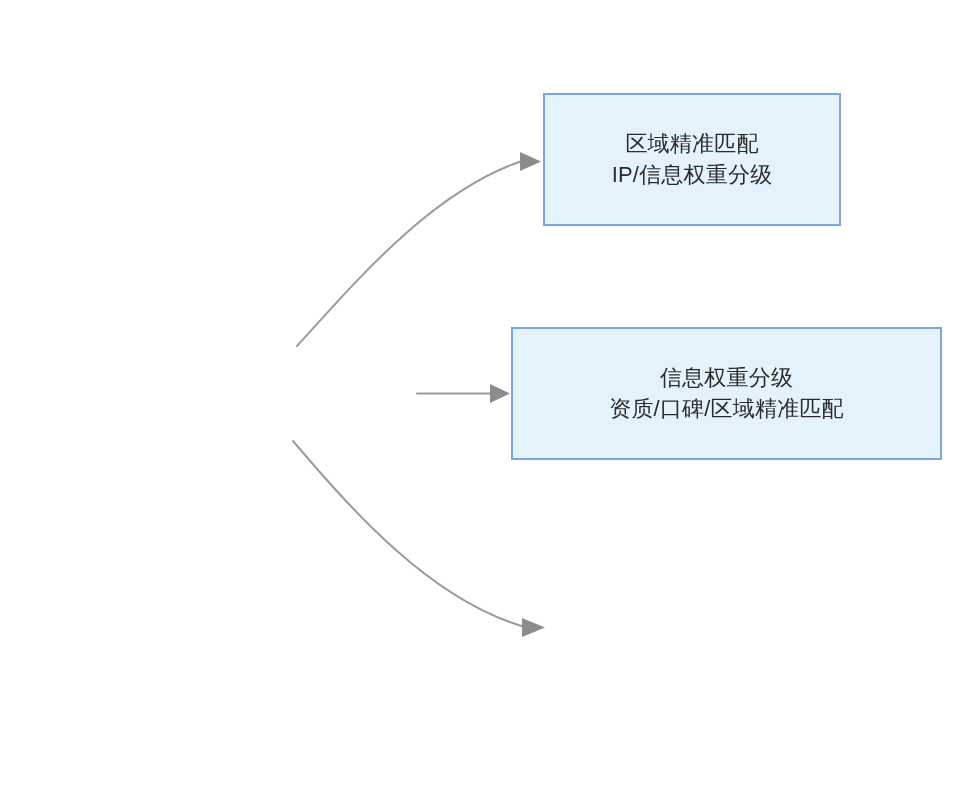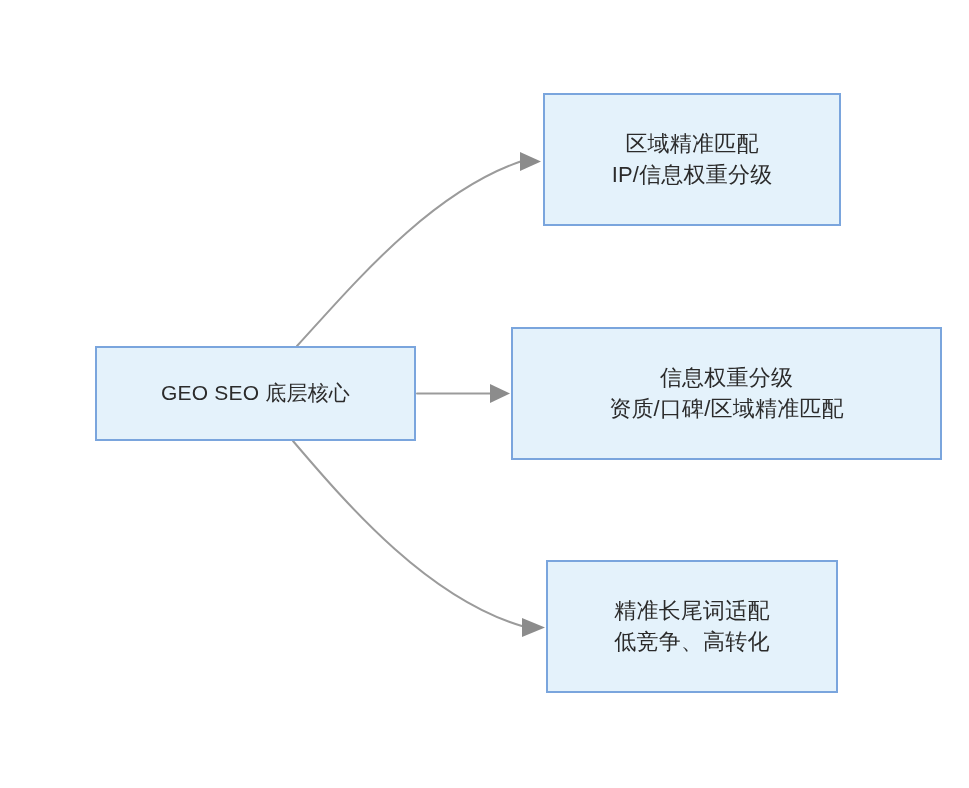--- a/index.html
+++ b/index.html
@@ -95,32 +95,25 @@
     <g>
       <path class="edge-path" d="M 417 393.5 L 492 393.5"></path>
       <polygon class="edge-head" points="490,384 510,393.5 490,403"></polygon>
     </g>
     <g>
       <path class="edge-path" d="M 293 441 C 350 508 430 600 525 627"></path>
       <polygon class="edge-head" points="522,618 545,627.5 522,637"></polygon>
     </g>
   </svg>
 
-  <div class="node" id="node-root">
-    <div class="node-line">GEO SEO 底层核心</div>
-  </div>
 
   <div class="node" id="node-branch-1">
     <div class="node-line">区域精准匹配</div>
     <div class="node-line">IP/信息权重分级</div>
   </div>
 
   <div class="node" id="node-branch-2">
     <div class="node-line">信息权重分级</div>
     <div class="node-line">资质/口碑/区域精准匹配</div>
   </div>
 
-  <div class="node" id="node-branch-3">
-    <div class="node-line">精准长尾词适配</div>
-    <div class="node-line">低竞争、高转化</div>
-  </div>
 
 </div>
 
 </body></html>

